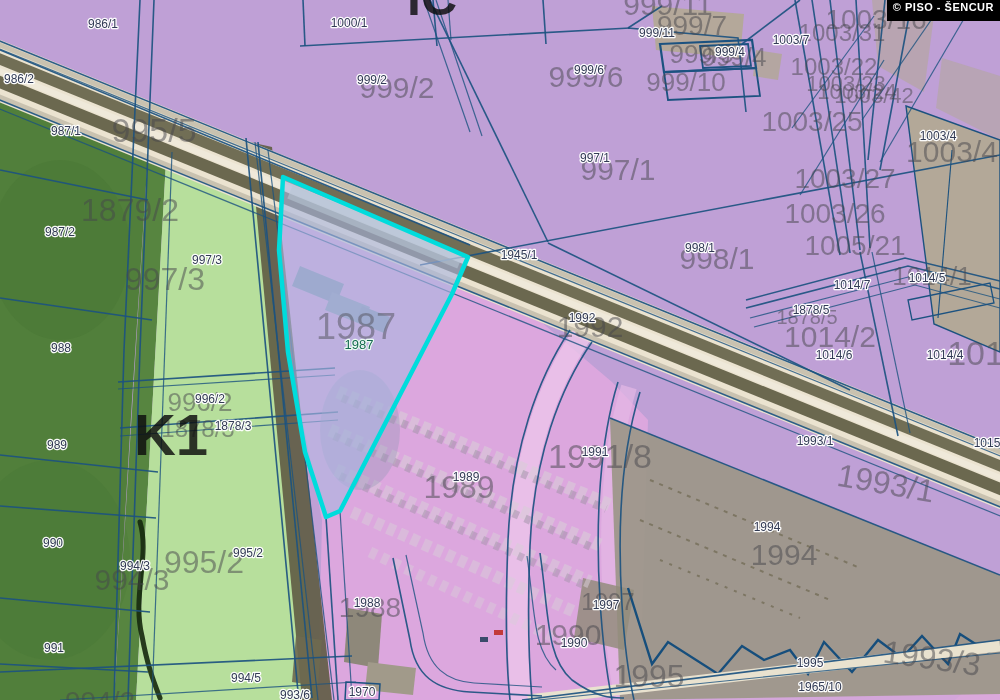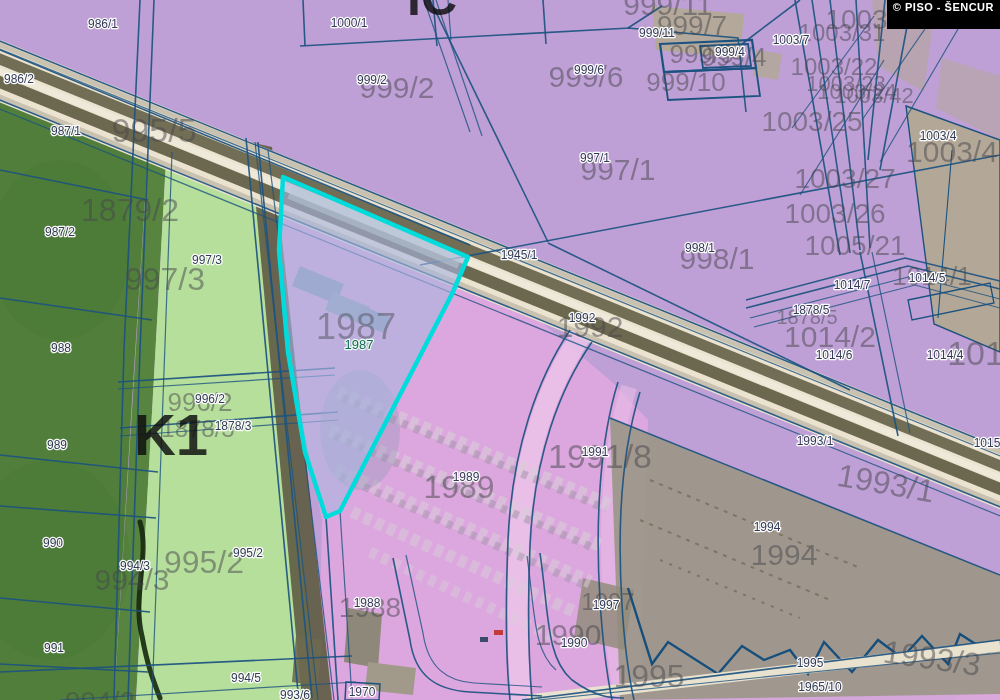--- a/index.html
+++ b/index.html
@@ -1,20 +1,20 @@
 <!DOCTYPE html>
 <html><head>
 <meta charset="utf-8">
 <style>
   html,body{margin:0;padding:0;background:#888;}
   .stage{position:relative;width:1000px;height:700px;overflow:hidden;background:#bfa0d6;
          font-family:"Liberation Sans","DejaVu Sans",sans-serif;}
   .stage svg{position:absolute;inset:0;display:block;}
   .copyright{position:absolute;top:0;right:0;background:#000;color:#fff;
-             font-size:11px;font-weight:bold;padding:1px 6px 16px 6px;letter-spacing:.5px;
+             font-size:11px;font-weight:bold;padding:1px 6px 8px 6px;letter-spacing:.5px;
              font-family:"Liberation Sans","DejaVu Sans",sans-serif;}
   
   text{font-family:"Liberation Sans","DejaVu Sans",sans-serif;text-anchor:middle;}
   .lbl-small{fill:#2e3752;font-size:12px;paint-order:stroke;stroke:#ffffff;stroke-width:2.6px;
              stroke-linejoin:round;opacity:.97;}
   .lbl-large{fill:#46464c;opacity:.50;}
   .lbl-zone{fill:#0d0d0d;opacity:.82;font-weight:700;}
   .lbl-sel-large{fill:#5a5a66;opacity:.55;}
   .lbl-sel-small{fill:#176a52;font-size:13px;paint-order:stroke;stroke:#eafaf2;stroke-width:2.4px;
                  stroke-linejoin:round;}

